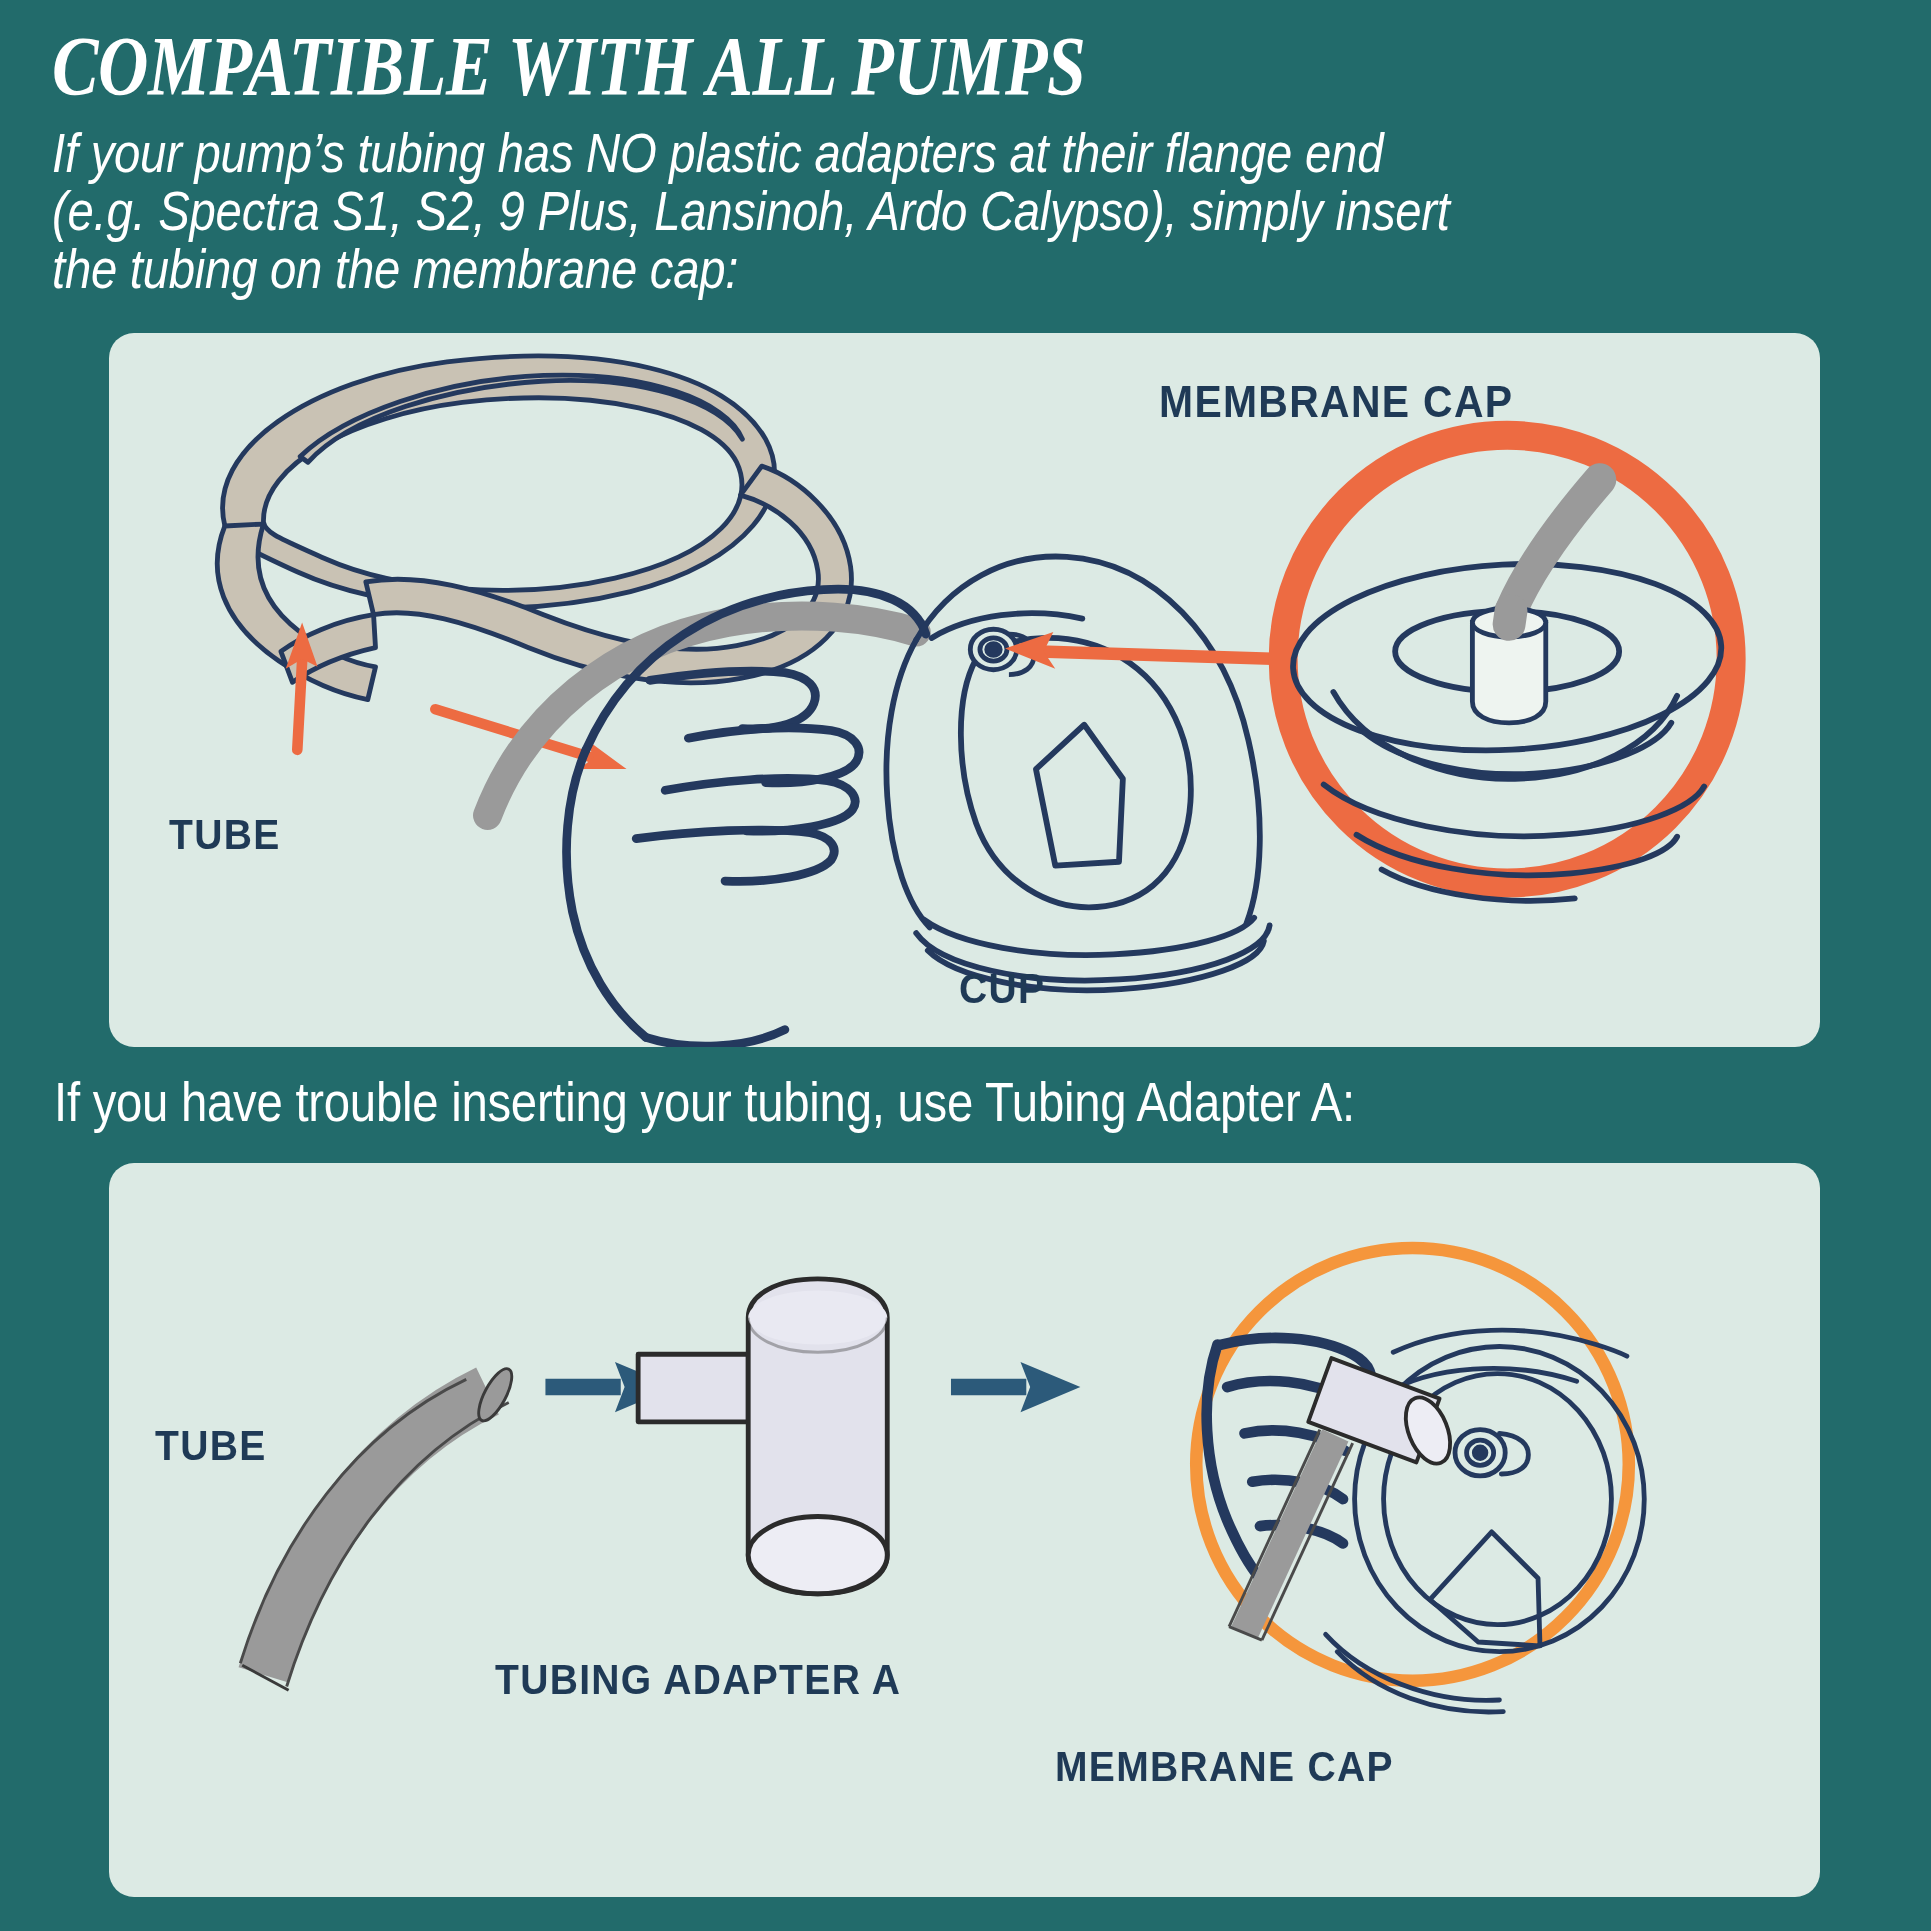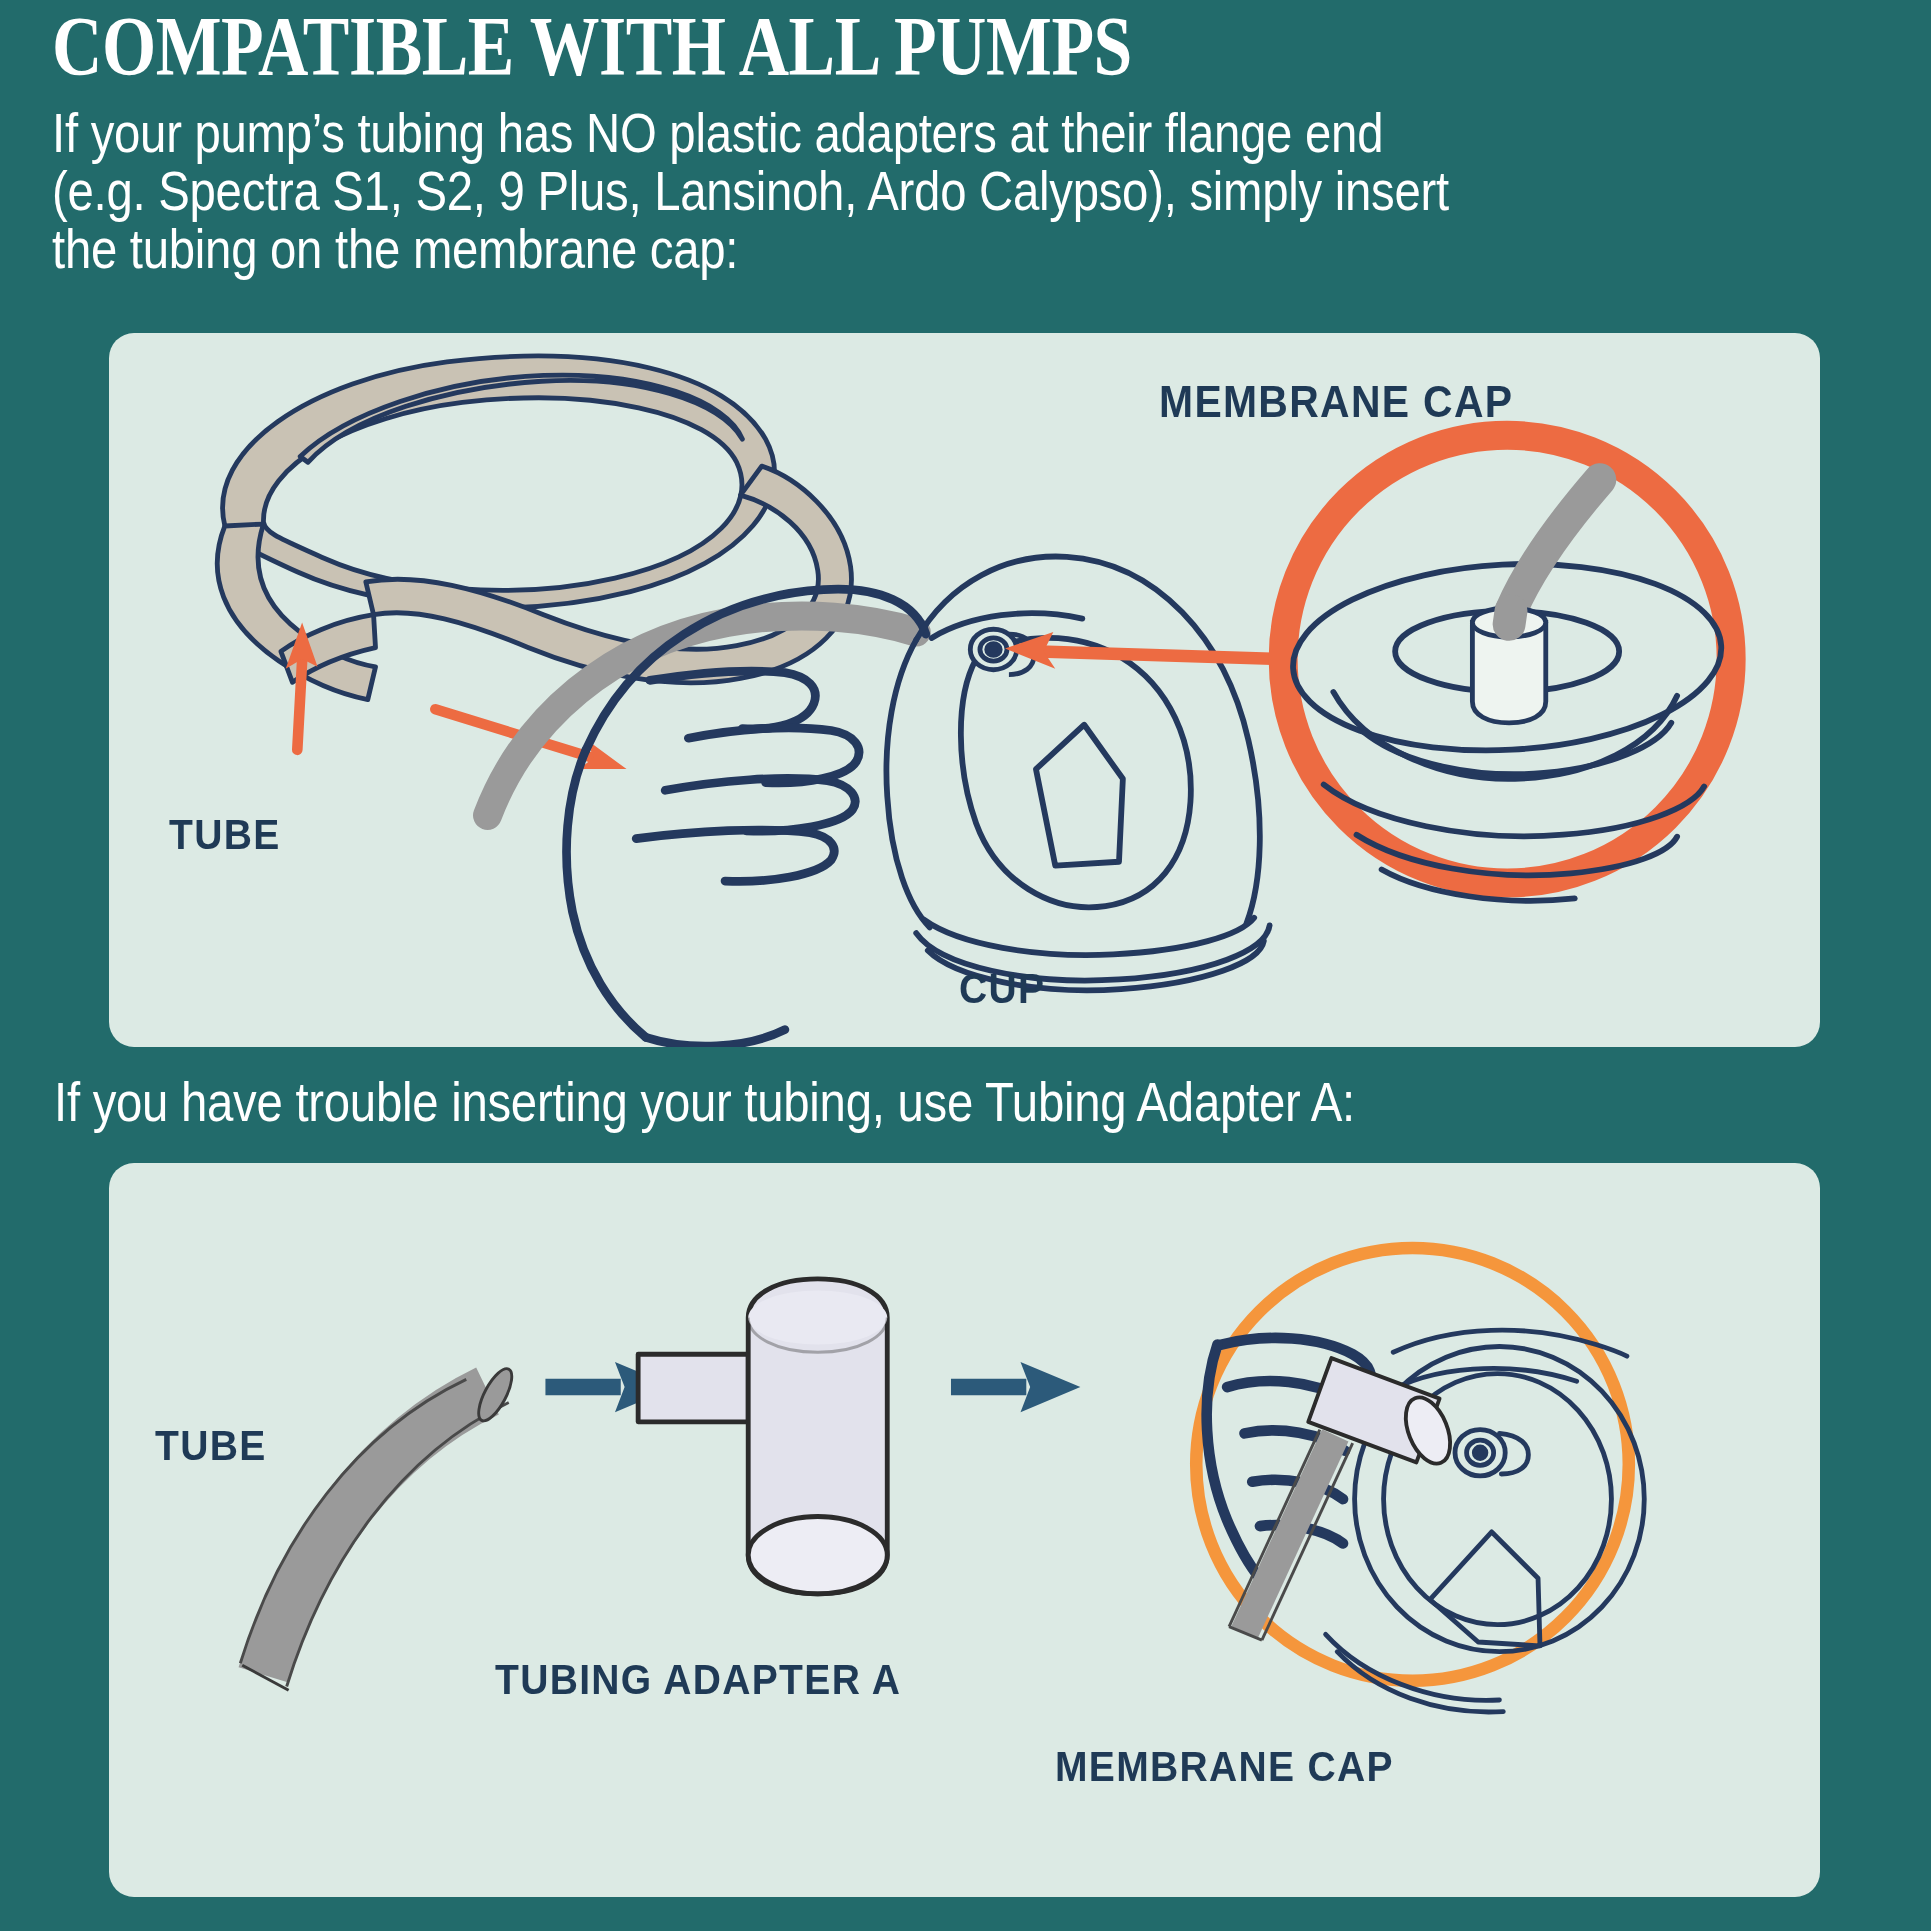--- a/index.html
+++ b/index.html
@@ -5,21 +5,21 @@
   * { box-sizing: border-box; margin: 0; padding: 0; }
   html, body { width: 1931px; height: 1931px; }
   body {
     background: #226B6B;
     font-family: "Liberation Sans", sans-serif;
     overflow: hidden;
     position: relative;
   }
 
   
-  .header { padding: 5px 0 0 52px; }
+  .header { padding: 25px 0 0 52px; font-style: italic; }
 
   .title {
     font-family: "Liberation Serif", serif;
     font-weight: 700;
     font-size: 85px;
     line-height: 0.98;
     letter-spacing: -0.5px;
     color: #FFFFFF;
     transform: scaleX(0.82);
     transform-origin: left center;

